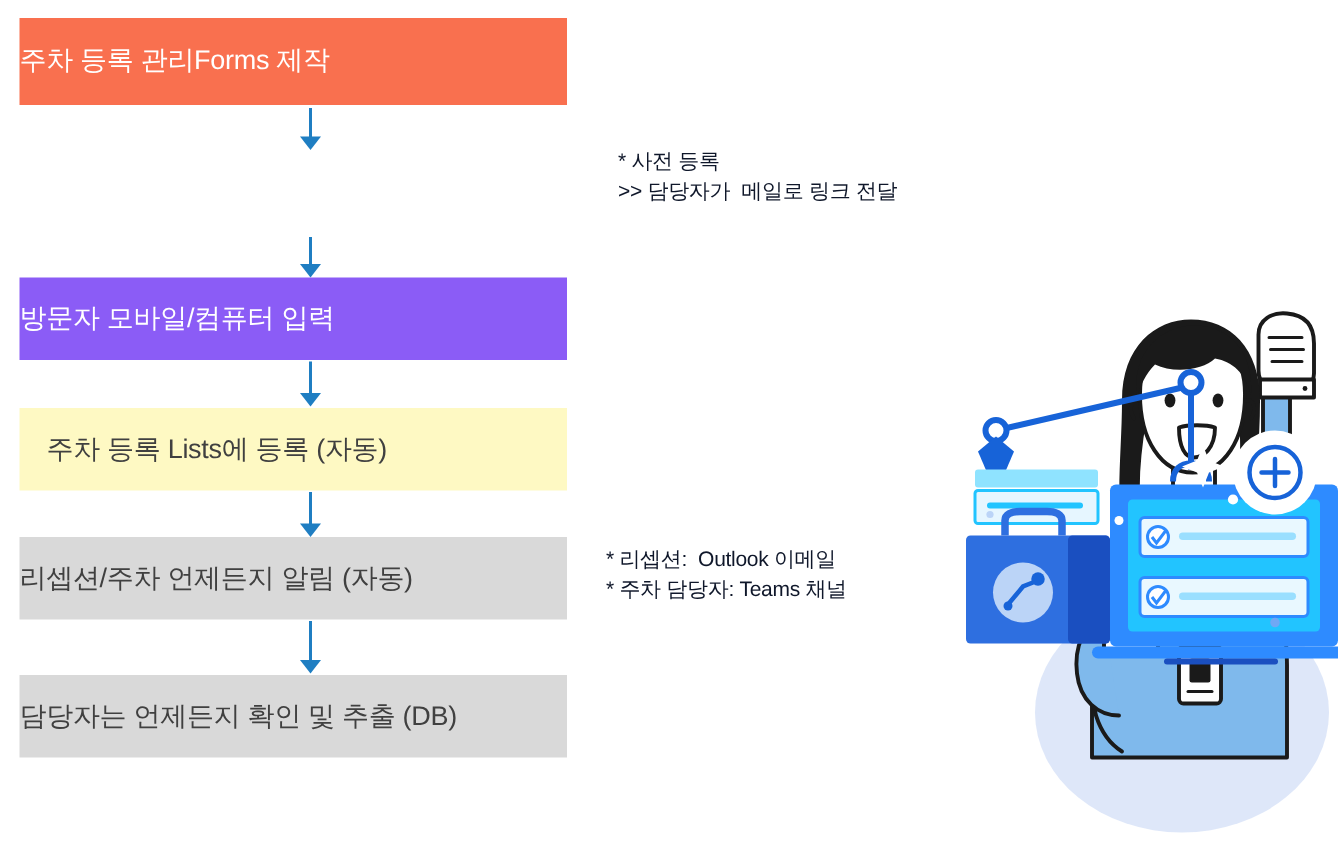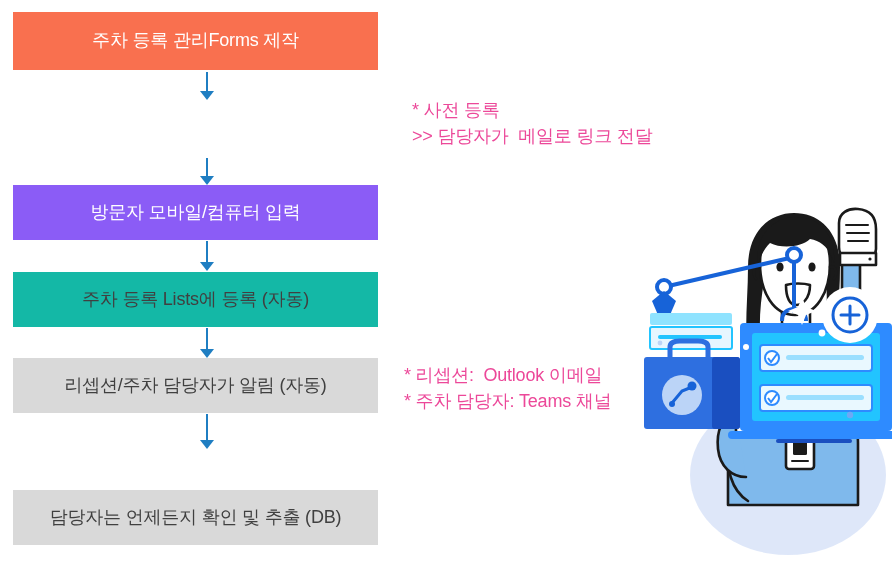--- a/index.html
+++ b/index.html
@@ -24,21 +24,20 @@
     height: 562px;
   }
 
   .flow-box {
     position: absolute;
     left: 0;
     width: 365px;
     box-sizing: border-box;
     display: flex;
     align-items: center;
-    justify-content: center;
     text-align: center;
     font-size: 18px;
     letter-spacing: -0.2px;
     line-height: 1.2;
     white-space: nowrap;
   }
   .flow-box.light { color: #ffffff; }
   .flow-box.dark  { color: #404040; }
 
   .arrow {
@@ -59,22 +58,22 @@
     width: 0;
     height: 0;
     border-left: 7px solid transparent;
     border-right: 7px solid transparent;
     border-top: 9px solid #1F7EC2;
   }
 
   
   .note {
     position: absolute;
-    color: #ec4899;
-    font-size: 18px;
+    color: #0f172a;
+    font-size: 14px;
     line-height: 1.45;
     white-space: pre;
     letter-spacing: -0.2px;
   }
   #note-1 { left: 412px; top: 97px; }
   #note-2 { left: 404px; top: 362px; }
 
   
   #illustration {
     position: absolute;
@@ -107,39 +106,39 @@
 
   <div class="flow-box light" style="top:185px;height:55px;background:#8b5cf6;">
     <span>방문자 모바일/컴퓨터 입력</span>
   </div>
 
   <div class="arrow" style="top:241px;height:31px;">
     <div class="shaft" style="height:22px;"></div>
     <div class="head" style="top:21px;"></div>
   </div>
 
-  <div class="flow-box dark" style="top:272px;height:55px;background:#14b8a6;">
+  <div class="flow-box dark" style="top:272px;height:55px;background:#fef9c3;padding-left:18px;">
     <span>주차 등록 Lists에 등록 (자동)</span>
   </div>
 
   <div class="arrow" style="top:328px;height:31px;">
     <div class="shaft" style="height:22px;"></div>
     <div class="head" style="top:21px;"></div>
   </div>
 
   <div class="flow-box dark" style="top:358px;height:55px;background:#D9D9D9;">
-    <span>리셉션/주차 담당자가 알림 (자동)</span>
+    <span>리셉션/주차 언제든지 알림 (자동)</span>
   </div>
 
   <div class="arrow" style="top:414px;height:36px;">
     <div class="shaft" style="height:27px;"></div>
     <div class="head" style="top:26px;"></div>
   </div>
 
-  <div class="flow-box dark" style="top:450px;height:55px;background:#D9D9D9;margin-top:40px;">
+  <div class="flow-box dark" style="top:450px;height:55px;background:#D9D9D9;">
     <span>담당자는 언제든지 확인 및 추출 (DB)</span>
   </div>
 
 </div>
 
 <div class="note" id="note-1">* 사전 등록
 &gt;&gt; 담당자가  메일로 링크 전달</div>
 
 <div class="note" id="note-2">* 리셉션:  Outlook 이메일
 * 주차 담당자: Teams 채널</div>

